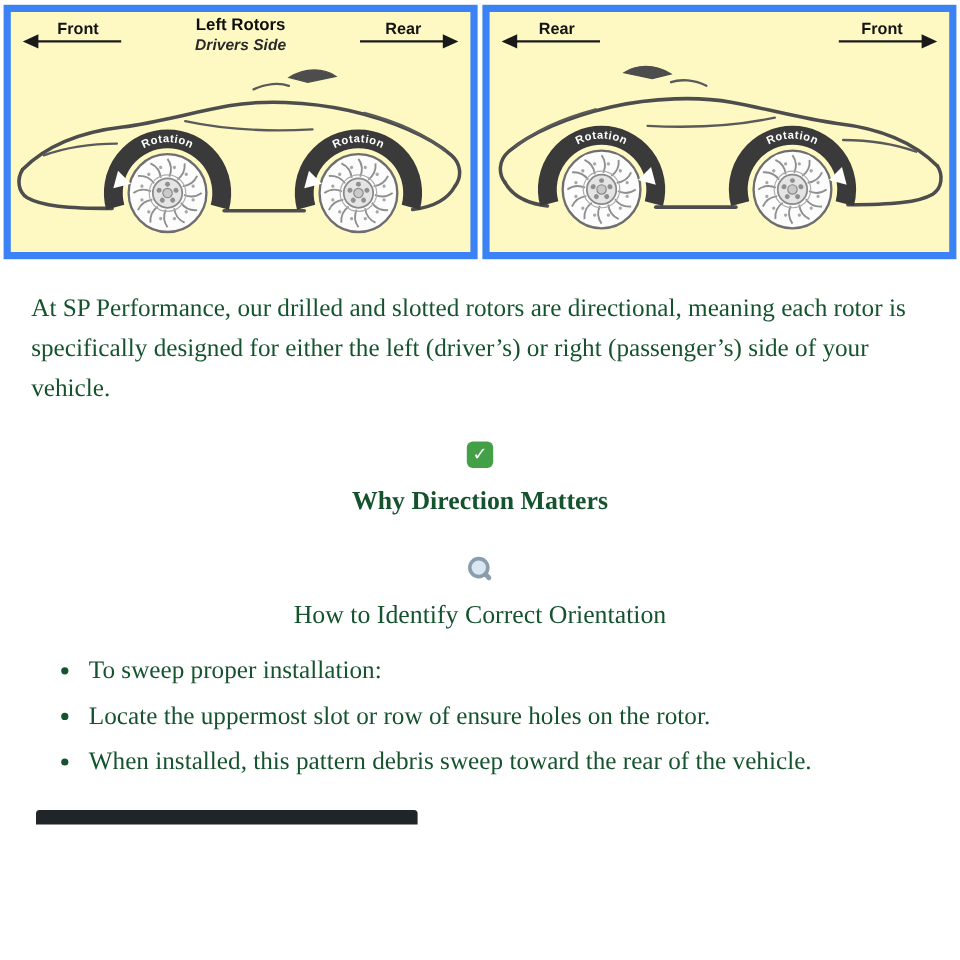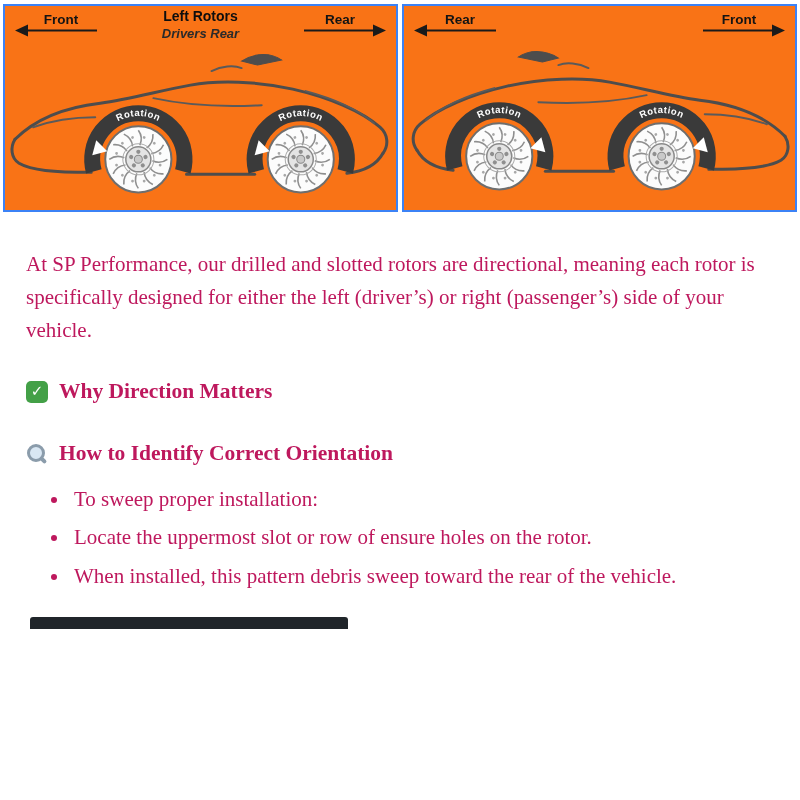--- a/index.html
+++ b/index.html
@@ -5,45 +5,45 @@
   * { box-sizing: border-box; }
   html,body { margin:0; padding:0; }
   body {
     width: 800px; height: 800px; overflow: hidden;
     background: #ffffff; color: #1b1b1b;
     font-family: "Liberation Serif", serif;
   }
 
   
   .diagram { display:flex; gap:4px; padding:4px 3px 0 3px; }
-  .panel { flex:1; border:2px solid #3b82f6; background:#f97316; }
+  .panel { flex:1; border:6px solid #3b82f6; background:#fef9c3; }
   .panel-header { display:flex; justify-content:space-between; align-items:flex-start; padding:5px 8px 0 8px; }
   .corner-svg { display:block; }
   .corner-svg text { font-family:"Liberation Sans", sans-serif; font-weight:bold; font-size:13.5px; fill:#141414; }
   .corner-svg line { stroke:#1a1a1a; stroke-width:2; }
   .corner-svg polygon { fill:#1a1a1a; }
   .panel-title-block { text-align:center; margin-top:-2px; }
   .panel-title { font-family:"Liberation Sans", sans-serif; font-weight:bold; font-size:14px; color:#0e0e0e; line-height:1.1; }
   .panel-subtitle { font-family:"Liberation Sans", sans-serif; font-weight:bold; font-style:italic; font-size:13px; color:#2a2a2a; margin-top:2px; }
   .car-svg { display:block; width:100%; height:auto; }
   .car-lines path { fill:none; stroke:#4d4d4d; stroke-width:3; stroke-linecap:round; }
   .car-lines path.thin { stroke-width:2; stroke:#5a5a5a; }
   .car-lines path.fill { fill:#4d4d4d; stroke-width:1; }
   .well { fill:none; stroke:#3a3a3a; stroke-width:16; }
   .rot text { font-family:"Liberation Sans", sans-serif; font-weight:bold; font-size:9.5px; fill:#ffffff; letter-spacing:.5px; }
   .rot polygon { fill:#ffffff; }
   .rotor-slots path { fill:none; stroke:#8f8f8f; stroke-width:1.6; }
   .rotor-dots circle { fill:#a8a8a8; }
   .rotor-bolts circle { fill:#8f8f8f; }
 
   
-  .article { padding: 24px 26px 6px 26px; font-size:21px; line-height:1.58; color:#be185d; }
+  .article { padding: 12px 26px 6px 26px; font-size:21px; line-height:1.58; color:#14532d; }
   .article p { margin: 12px 0 16px 0; }
-  .section-heading { display:flex; align-items:center; gap:11px; font-size:21.5px; font-weight:bold; margin:28px 0 12px 0; }
-  .section-heading.regular { font-weight:700; }
+  .section-heading { display:flex; align-items:center; gap:11px; font-size:21.5px; font-weight:bold; margin:28px 0 12px 0;flex-direction:column; }
+  .section-heading.regular { font-weight:400; }
   .article ul { margin: 8px 0 18px 0; padding-left: 44px; list-style:disc; }
   .article li { margin: 5px 0; padding-left: 4px; }
 
   
   .check-icon {
     width:22px; height:22px; border-radius:5px; background:#43a047; flex:0 0 auto;
     display:inline-flex; align-items:center; justify-content:center;
   }
   .check-icon::after { content:"✓"; color:#fff; font-size:15px; font-weight:bold; font-family:"DejaVu Sans", sans-serif; }
   .magnifier-icon { position:relative; width:22px; height:22px; flex:0 0 auto; display:inline-block; }
@@ -127,21 +127,21 @@
 
   <div class="panel">
     <div class="panel-header">
       <svg class="corner-svg" width="86" height="27">
         <text x="48" y="13" text-anchor="middle">Front</text>
         <line x1="84" y1="19.5" x2="13" y2="19.5"></line>
         <polygon points="2,19.5 15,13.5 15,25.5"></polygon>
       </svg>
       <div class="panel-title-block">
         <div class="panel-title">Left Rotors</div>
-        <div class="panel-subtitle">Drivers Rear</div>
+        <div class="panel-subtitle">Drivers Side</div>
       </div>
       <svg class="corner-svg" width="86" height="27">
         <text x="38" y="13" text-anchor="middle">Rear</text>
         <line x1="2" y1="19.5" x2="73" y2="19.5"></line>
         <polygon points="84,19.5 71,13.5 71,25.5"></polygon>
       </svg>
     </div>
     <svg class="car-svg" viewBox="0 0 390 168">
       <use href="#carbody"></use>
       <use href="#rotor" transform="translate(133,118)"></use>

